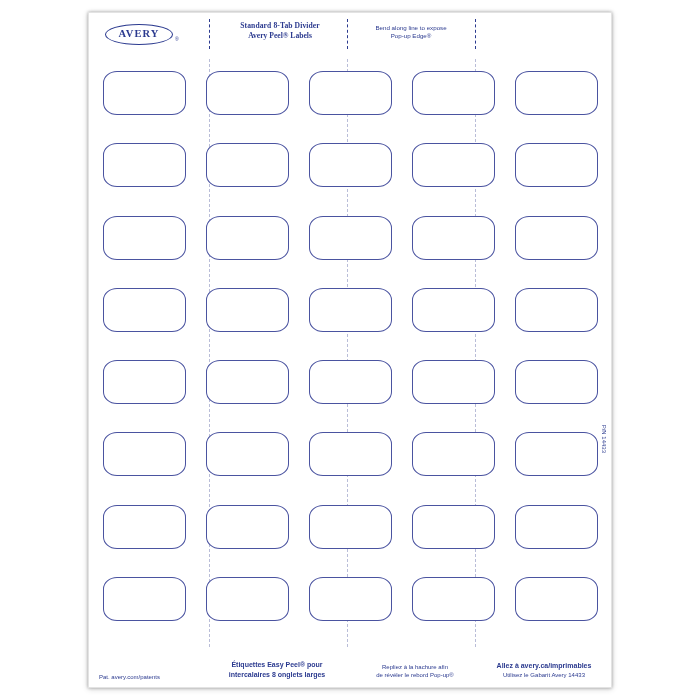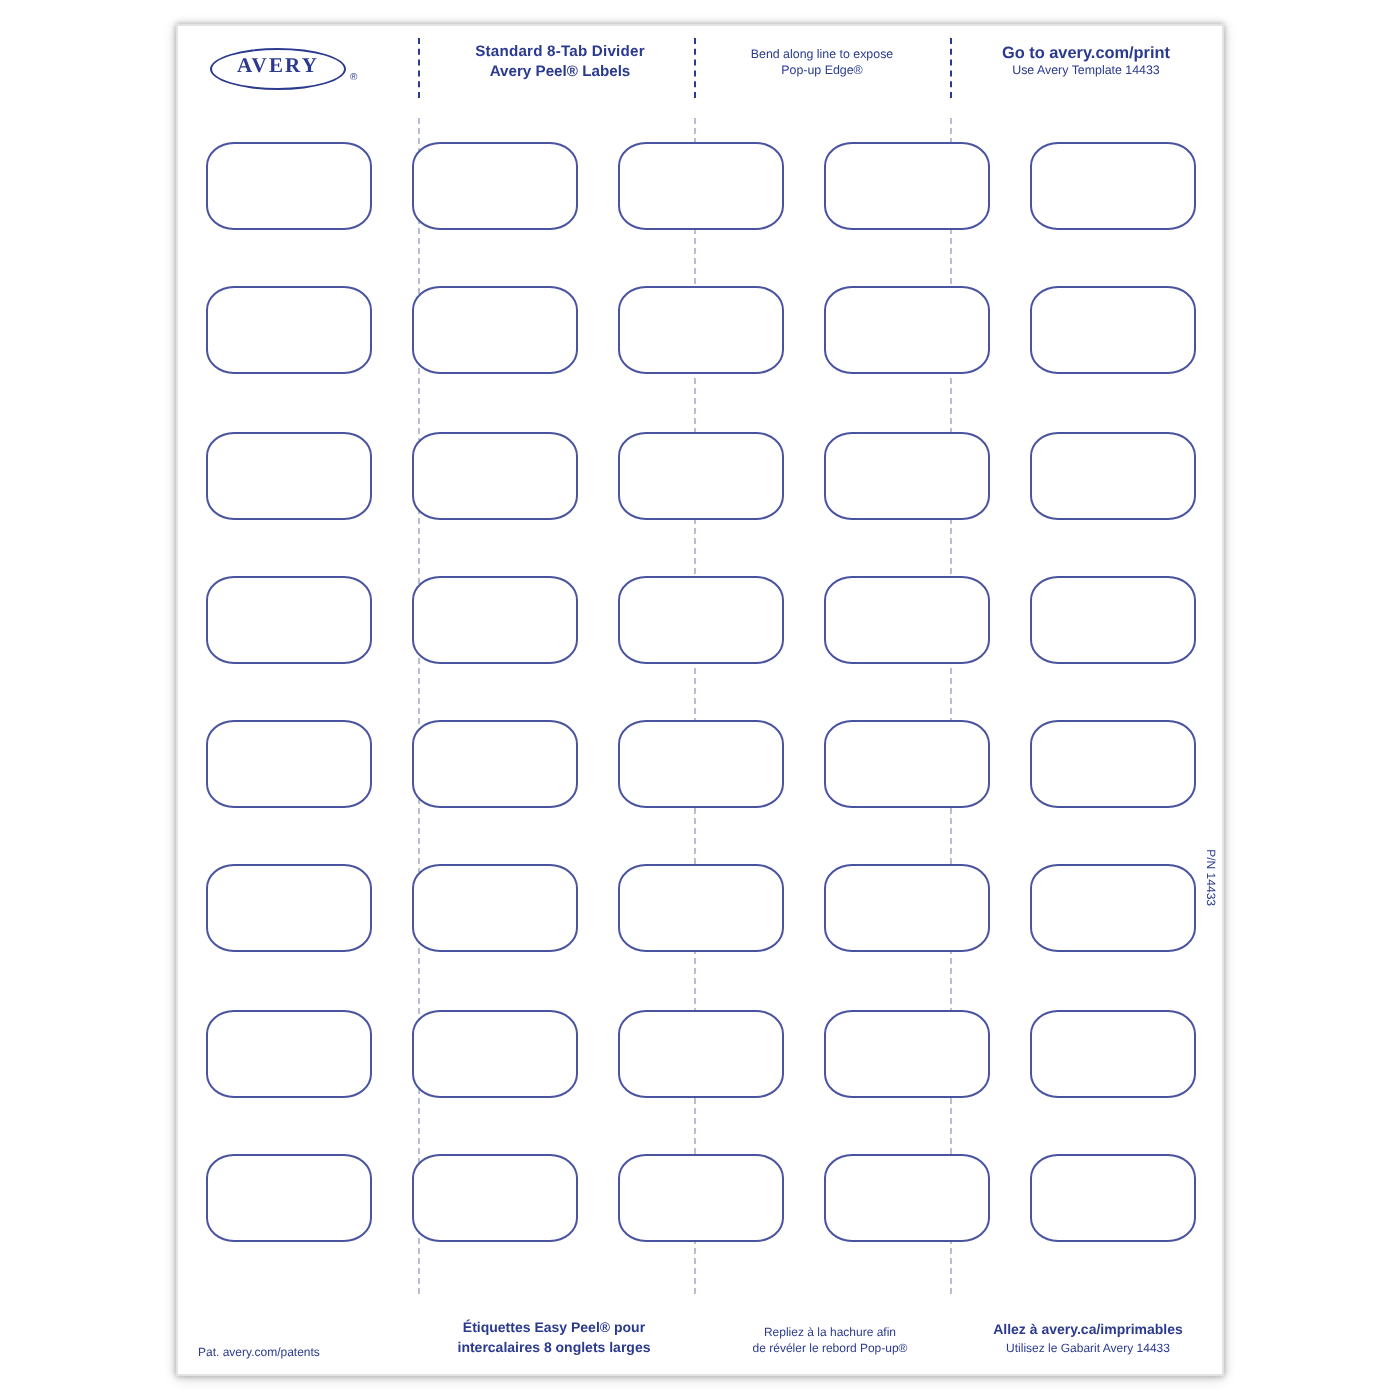--- a/index.html
+++ b/index.html
@@ -90,21 +90,21 @@
     font-weight: bold;
   }
   .hdr-small {
     font-size: 6.2px;
     font-weight: normal;
   }
   .hdr-link {
     font-size: 8.2px;
     font-weight: bold;
   }
-  #hdr-center1 { left: 126px; width: 130px; }
+  #hdr-center1 { left: 126px; width: 130px; font-family: Liberation Serif, serif; }
   #hdr-center2 { left: 262px; width: 120px; top: 11px; }
   #hdr-right   { left: 390px; width: 128px; }
 
   
   .vdash {
     position: absolute;
     top: 6px;
     height: 30px;
     border-left: 1px dashed #2b3a8f;
   }
@@ -194,24 +194,20 @@
       <div class="hdr-block" id="hdr-center1">
         <div class="hdr-title">Standard 8-Tab Divider</div>
         <div class="hdr-sub">Avery Peel® Labels</div>
       </div>
 
       <div class="hdr-block" id="hdr-center2">
         <div class="hdr-small">Bend along line to expose</div>
         <div class="hdr-small">Pop-up Edge®</div>
       </div>
 
-      <div class="hdr-block" id="hdr-right">
-        <div class="hdr-link">Go to avery.com/print</div>
-        <div class="hdr-small">Use Avery Template 14433</div>
-      </div>
     </div>
 
     <div class="fold" style="left:120px;"></div>
     <div class="fold" style="left:258px;"></div>
     <div class="fold" style="left:386px;"></div>
 
     <div class="grid">
 
       <div class="row">
         <div class="label" style="left:0px;"></div>

